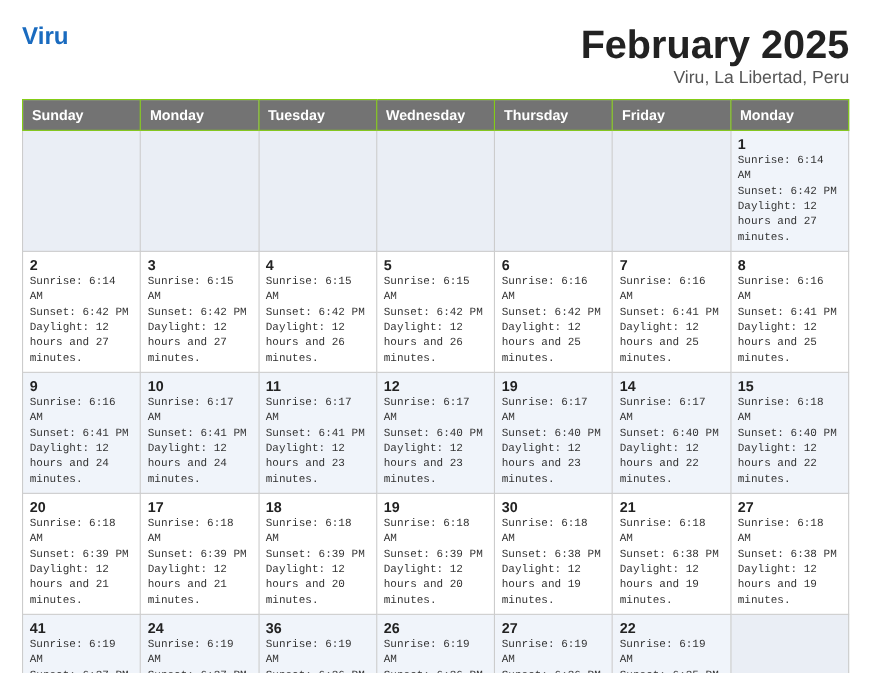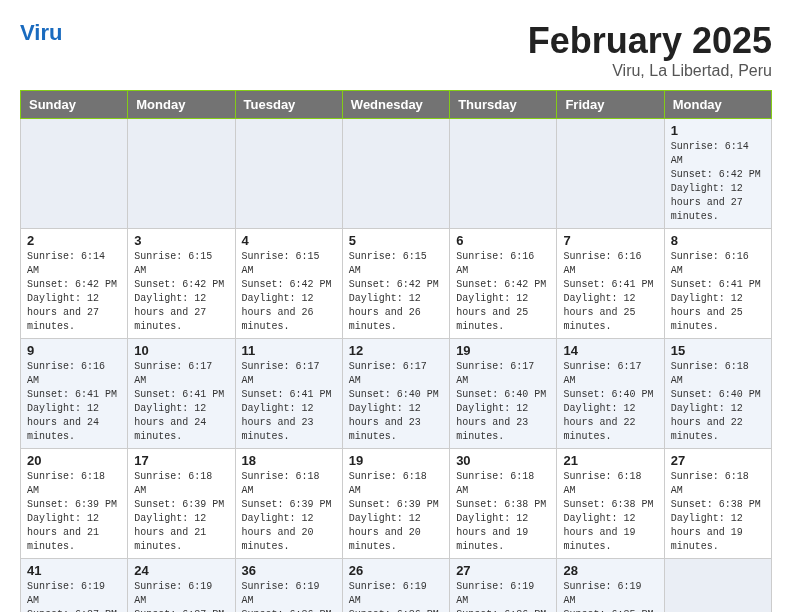--- a/index.html
+++ b/index.html
@@ -280,21 +280,21 @@
 Sunset: 6:36 PM
 Daylight: 12 hours and 17 minutes.</div>
         </td>
         <td>
           <div class="day-number">27</div>
           <div class="day-info" style="white-space: pre-line;">Sunrise: 6:19 AM
 Sunset: 6:36 PM
 Daylight: 12 hours and 16 minutes.</div>
         </td>
         <td>
-          <div class="day-number">28</div>
+          <div class="day-number">22</div>
           <div class="day-info" style="white-space: pre-line;">Sunrise: 6:19 AM
 Sunset: 6:35 PM
 Daylight: 12 hours and 16 minutes.</div>
         </td>
         <td class="empty"></td>
       </tr>
     </tbody>
 </table>
 
 </body></html>

